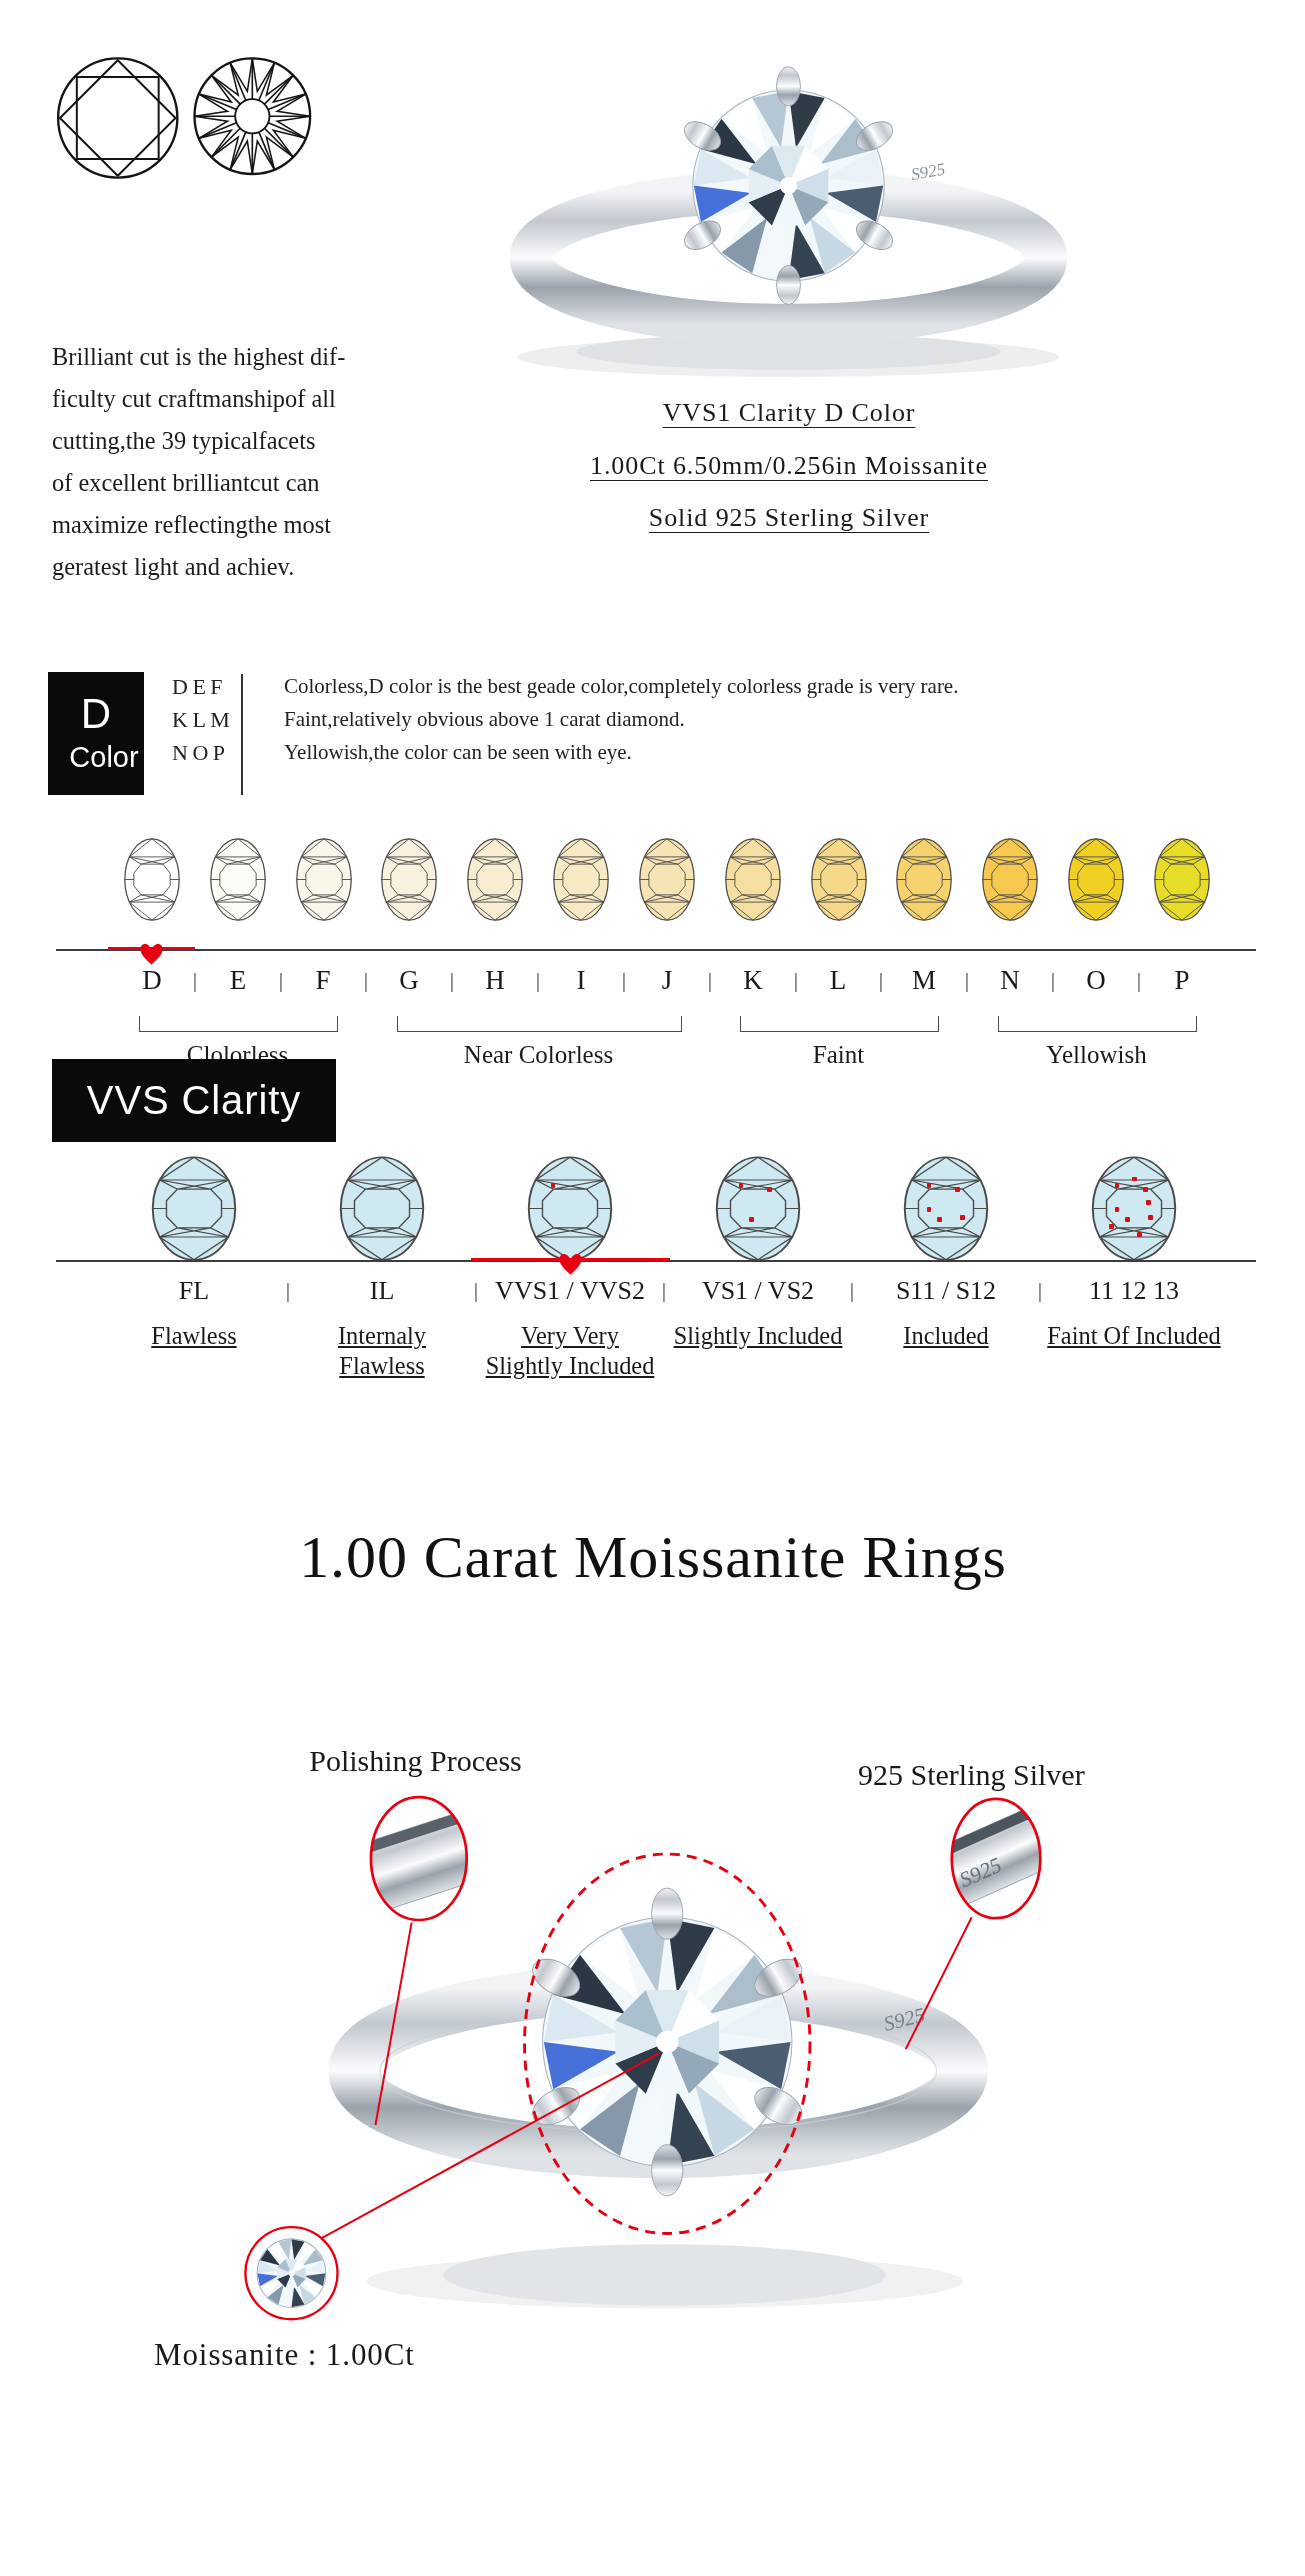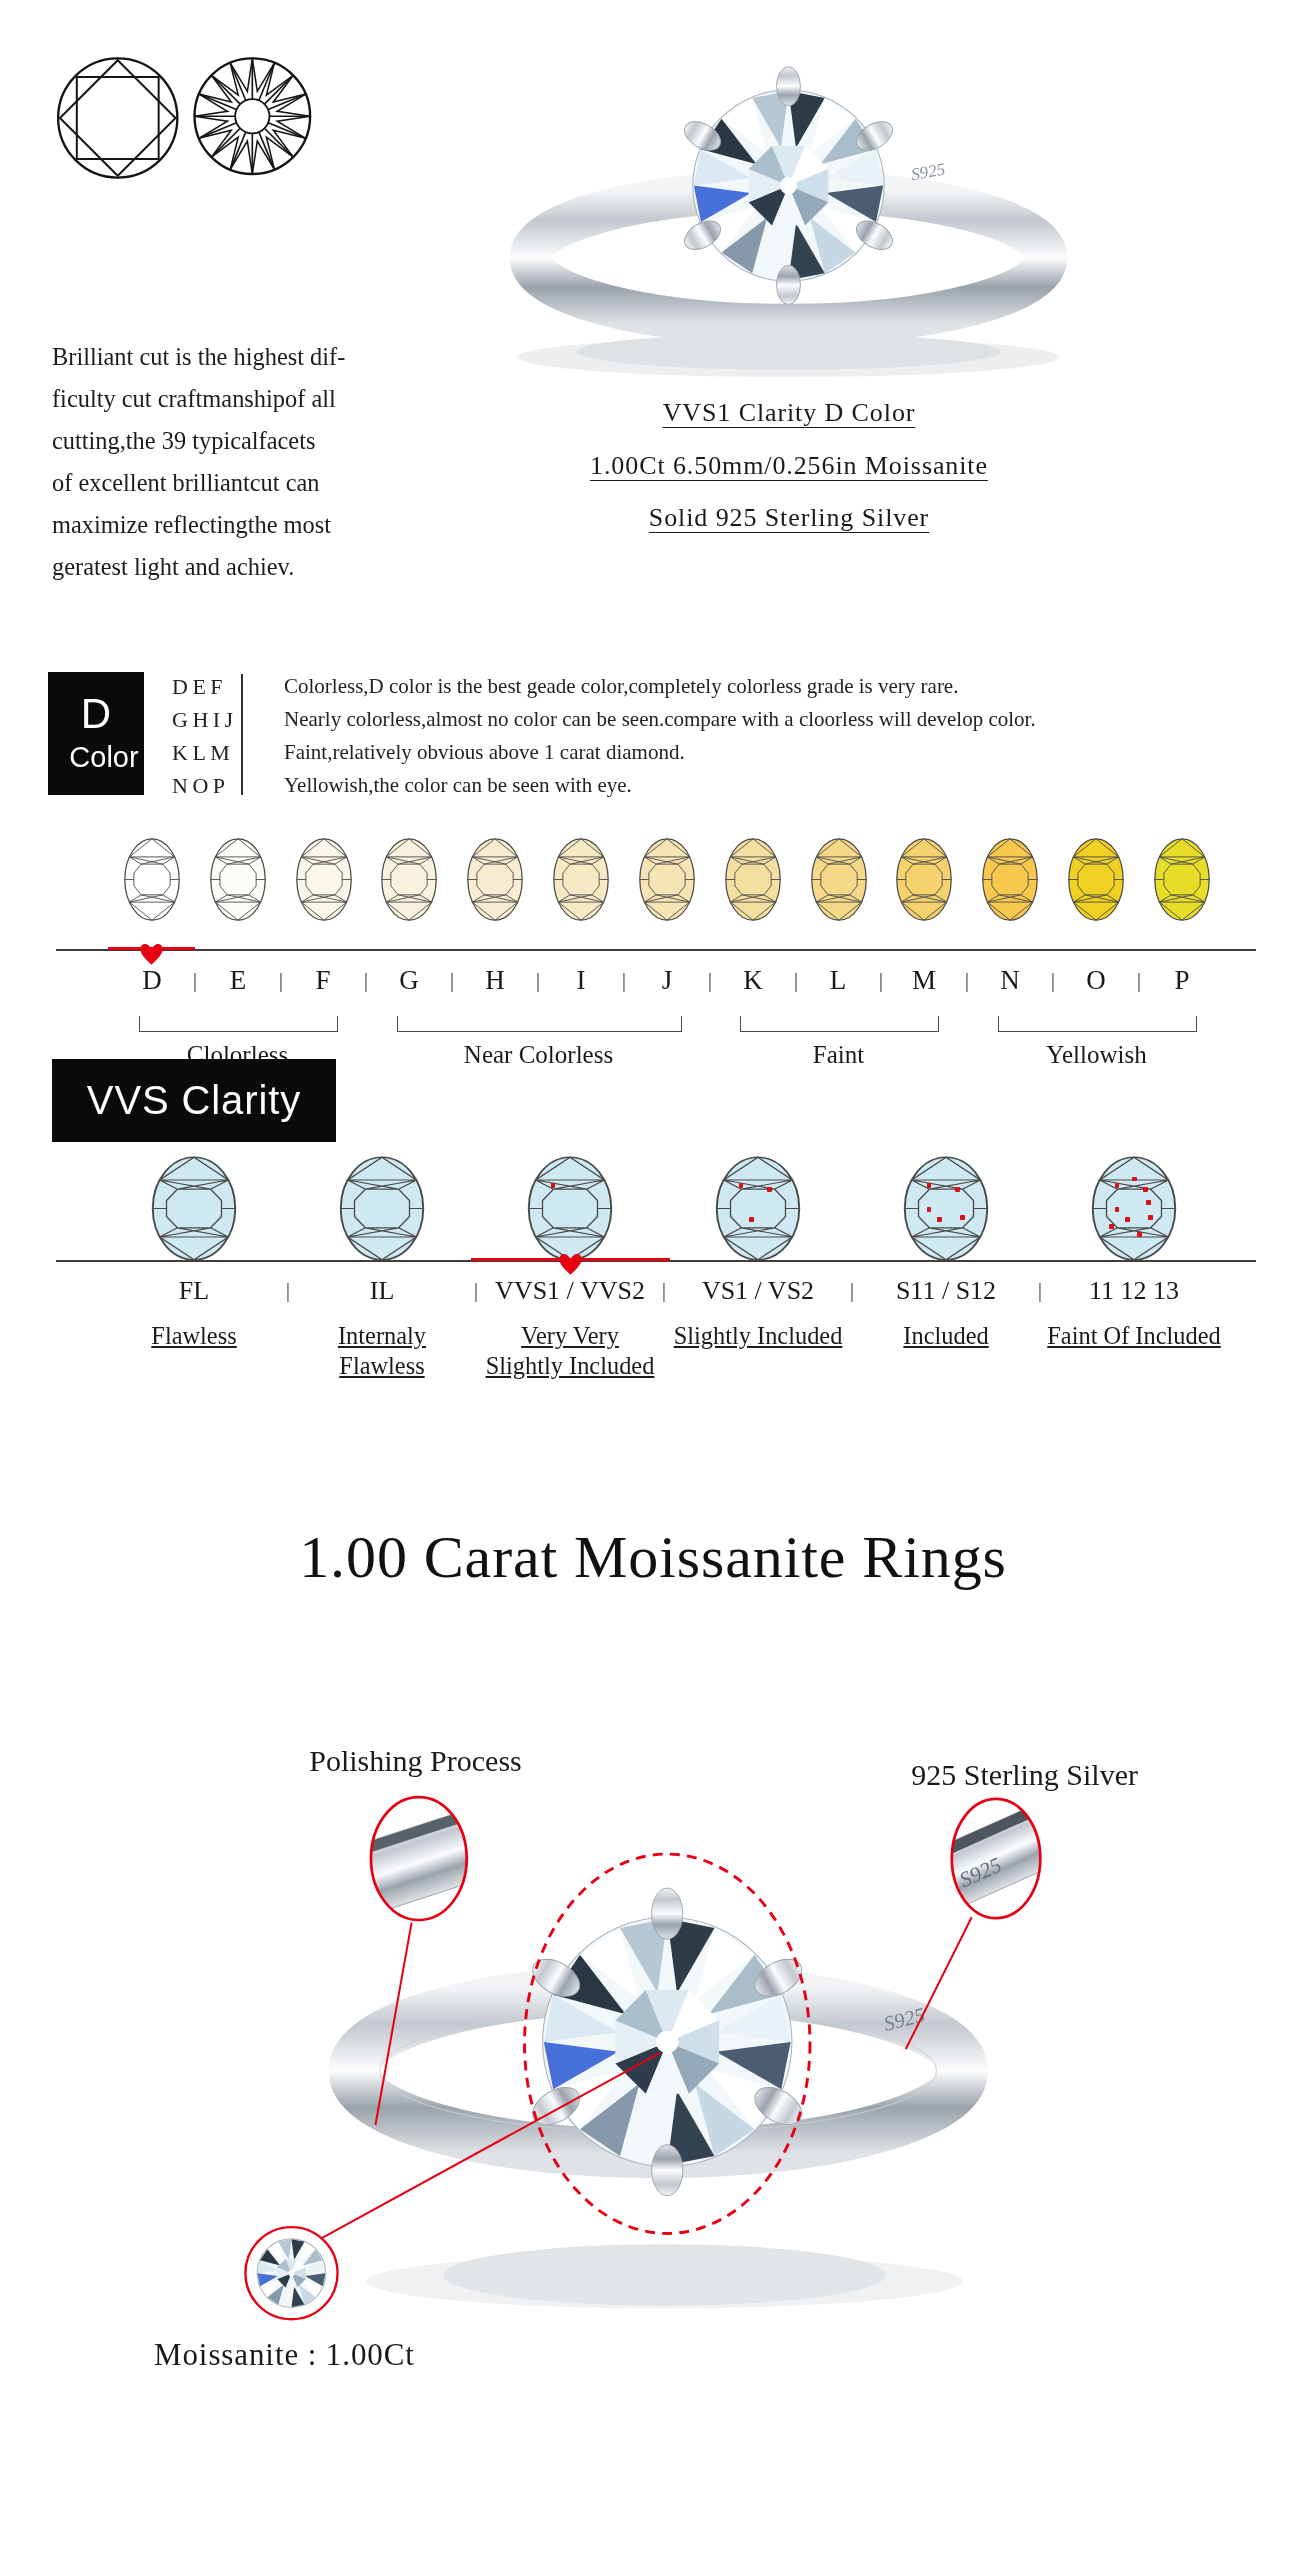--- a/index.html
+++ b/index.html
@@ -25,21 +25,21 @@
   .scale-letter{position:absolute;transform:translateX(-50%);font-size:27px;color:#1a1a1a;}
   .scale-sep{position:absolute;transform:translateX(-50%);font-size:22px;color:#444;}
   .group-bracket{position:absolute;height:14.5px;border-left:1.4px solid #4a4a4a;border-right:1.4px solid #4a4a4a;border-bottom:1.4px solid #4a4a4a;}
   .group-label{position:absolute;text-align:center;font-size:25px;color:#1a1a1a;}
   .marker-bar{position:absolute;height:2.7px;background:#e60012;}
   .code-label{position:absolute;transform:translateX(-50%);font-size:26px;white-space:nowrap;}
   .name-label{position:absolute;text-align:center;font-size:24.4px;line-height:30px;text-decoration:underline;}
   .incl-dot{position:absolute;width:4.5px;height:4.5px;background:#d81016;border-radius:0.9px;}
   #big-title{position:absolute;left:0;top:1523px;width:100%;text-align:center;font-size:60px;letter-spacing:0.9px;color:#111;}
   #callout-left{position:absolute;left:280px;top:1744px;width:271px;text-align:center;font-size:30px;}
-  #callout-right{position:absolute;left:858px;top:1758px;width:280px;text-align:right;font-size:30px;}
+  #callout-right{position:absolute;left:858px;top:1758px;width:280px;text-align:left;font-size:30px;}
   #callout-bottom{position:absolute;left:154px;top:2337px;font-size:31px;letter-spacing:0.9px;}
 </style>
 </head>
 <body>
 
 <div class="page">
 
   <svg id="top-diagrams" class="abs" style="left:50px;top:50px;" width="280" height="136" viewBox="0 0 310 150">
       <circle cx="75" cy="75" r="66" fill="none" stroke="#141414" stroke-width="2.6"></circle>
       <polygon points="75.0,11.0 139.0,75.0 75.0,139.0 11.0,75.0" fill="none" stroke="#141414" stroke-width="2.2"></polygon>
@@ -133,24 +133,20 @@
 
   <div id="dcolor-box">
     <div class="d">D</div>
     <div class="c">Color</div>
   </div>
 
   <div id="grade-table">
     <div class="grow">
       <span class="glet">DEF</span>
       <span class="gdesc">Colorless,D color is the best geade color,completely colorless grade is very rare.</span>
-    </div>
-    <div class="grow">
-      <span class="glet">GHIJ</span>
-      <span class="gdesc">Nearly colorless,almost no color can be seen.compare with a cloorless will develop color.</span>
     </div>
     <div class="grow">
       <span class="glet">KLM</span>
       <span class="gdesc">Faint,relatively obvious above 1 carat diamond.</span>
     </div>
     <div class="grow">
       <span class="glet">NOP</span>
       <span class="gdesc">Yellowish,the color can be seen with eye.</span>
     </div>
   </div>

